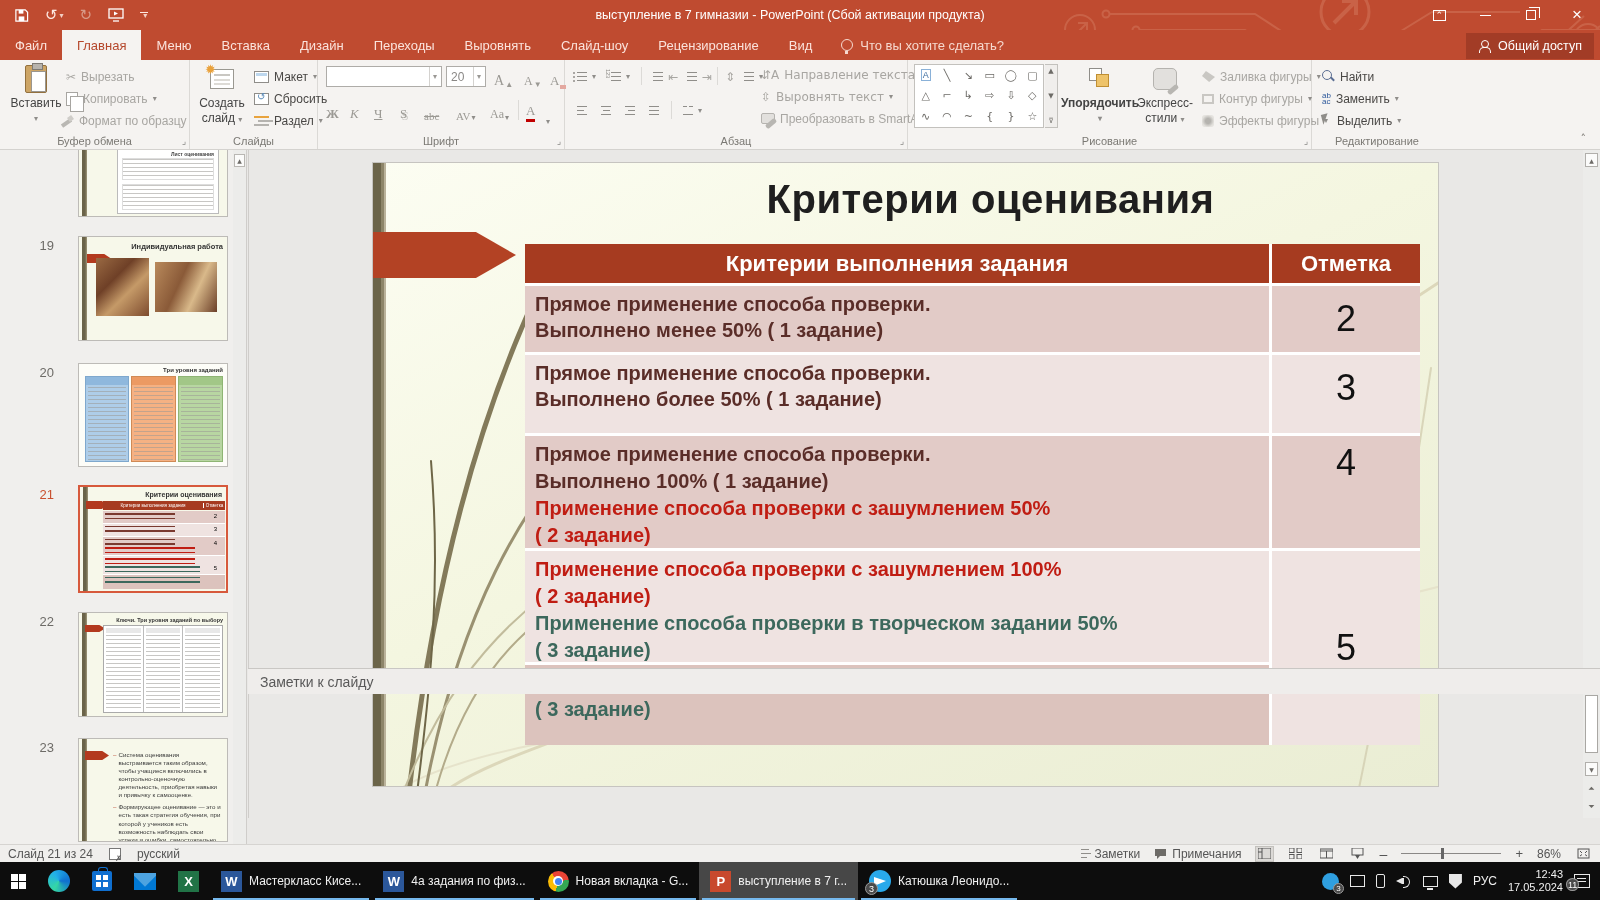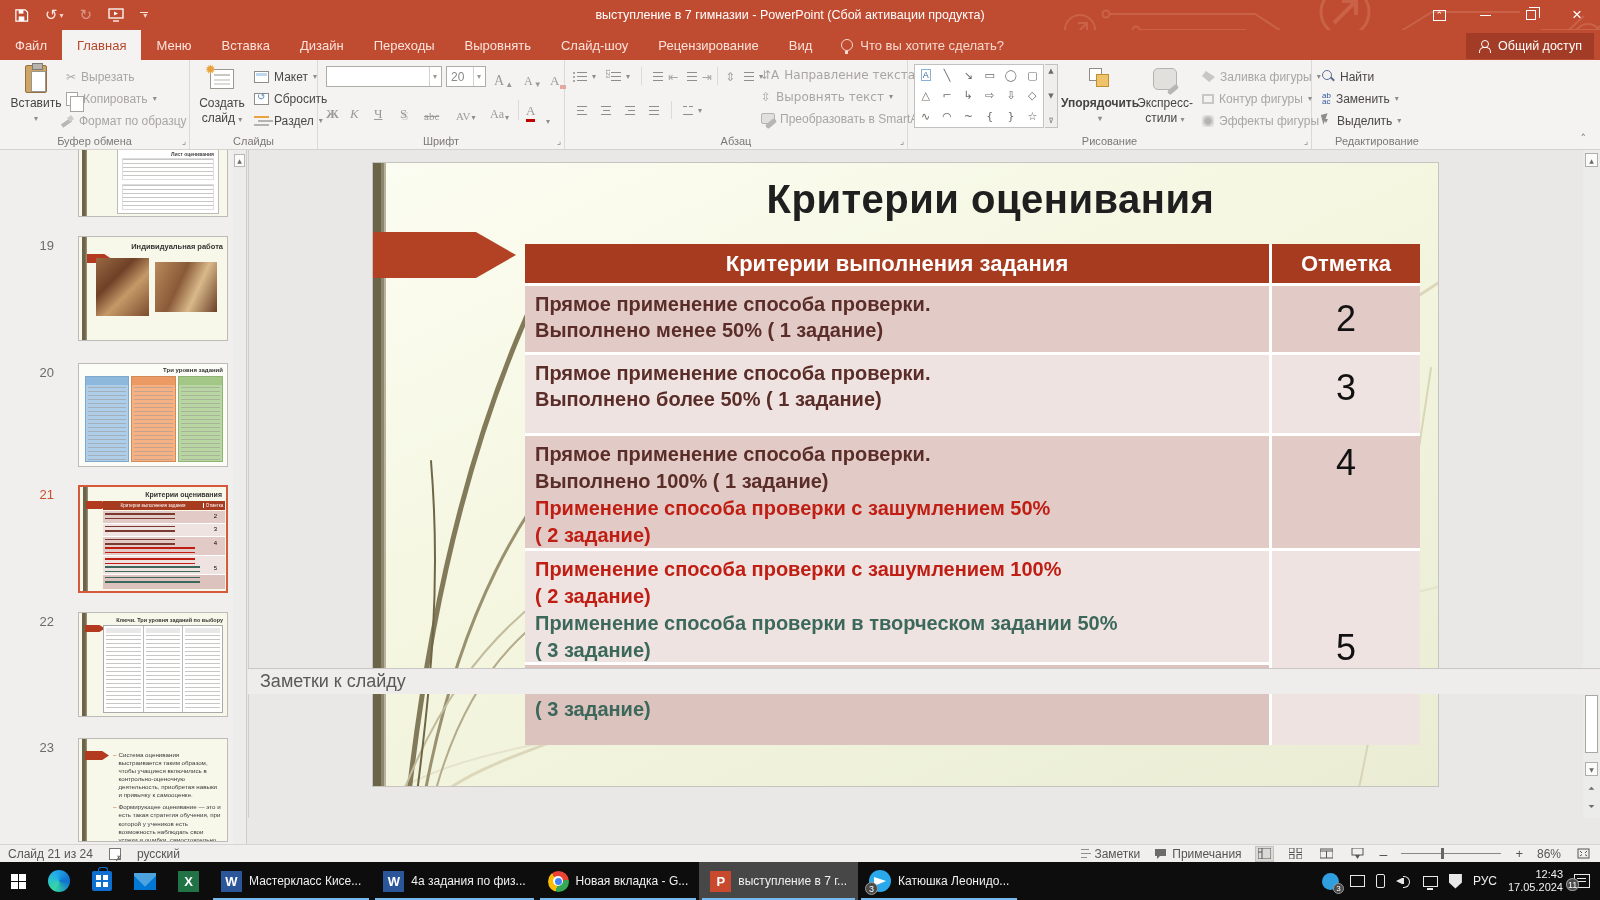--- a/index.html
+++ b/index.html
@@ -122,21 +122,21 @@
   #ptable{position:absolute;left:152px;top:81px;width:895px;display:grid;grid-template-columns:744px 148px;grid-template-rows:39px 66px 78px 112px 111px 80px;gap:3px;background:#fff;}
   .th{background:#a63b20;color:#fff;font-weight:bold;font-size:22px;display:flex;align-items:center;justify-content:center;}
   .tc{padding:5px 8px 0 10px;font-weight:bold;font-size:20px;line-height:26px;}
   .bgA{background:#e2cbc7;} .bgB{background:#efe3e1;} .bgC{background:#dcc3bd;}
   .lm{color:#5a2d28;} .lr{color:#c01d13;} .lg{color:#3c685c;}
   .mk{font-size:36px;color:#111;display:flex;justify-content:center;font-weight:400;}
   .mkc{align-items:center;} .mkt{align-items:flex-start;padding-top:6px;}
   .m45{grid-column:2;grid-row:5 / span 2;}
 
   
-  #notes{position:absolute;left:248px;top:668px;width:1352px;height:26px;background:#efedeb;border-top:1px solid #c9c7c4;font-size:18px;color:#595959;display:flex;align-items:center;padding-left:12px;}
+  #notes{position:absolute;left:248px;top:668px;width:1352px;height:26px;background:#efedeb;border-top:1px solid #c9c7c4;font-size:14px;color:#595959;display:flex;align-items:center;padding-left:12px;}
 
   
   #statusbar{position:absolute;left:0;top:844px;width:1600px;height:18px;background:#f0efed;border-top:1px solid #d6d4d1;display:flex;align-items:center;font-size:12px;color:#555;padding:0 8px;gap:16px;}
   .sb-right{margin-left:auto;display:flex;align-items:center;gap:14px;}
   .vico{width:17px;height:14px;display:flex;align-items:center;justify-content:center;}
   .vico.on{background:#dbd9d6;box-shadow:0 0 0 1px #c3c1bd;}
   .zoomtrack{width:100px;height:1px;background:#8a8886;position:relative;}
   .zoomtrack:before{content:"";position:absolute;left:40px;top:-5px;width:3px;height:11px;background:#666;}
   .spell{width:12px;height:12px;border:1px solid #777;position:relative;background:#fff;}
   .spell:after{content:"✗";position:absolute;right:-2px;bottom:-4px;font-size:8px;color:#555;}

